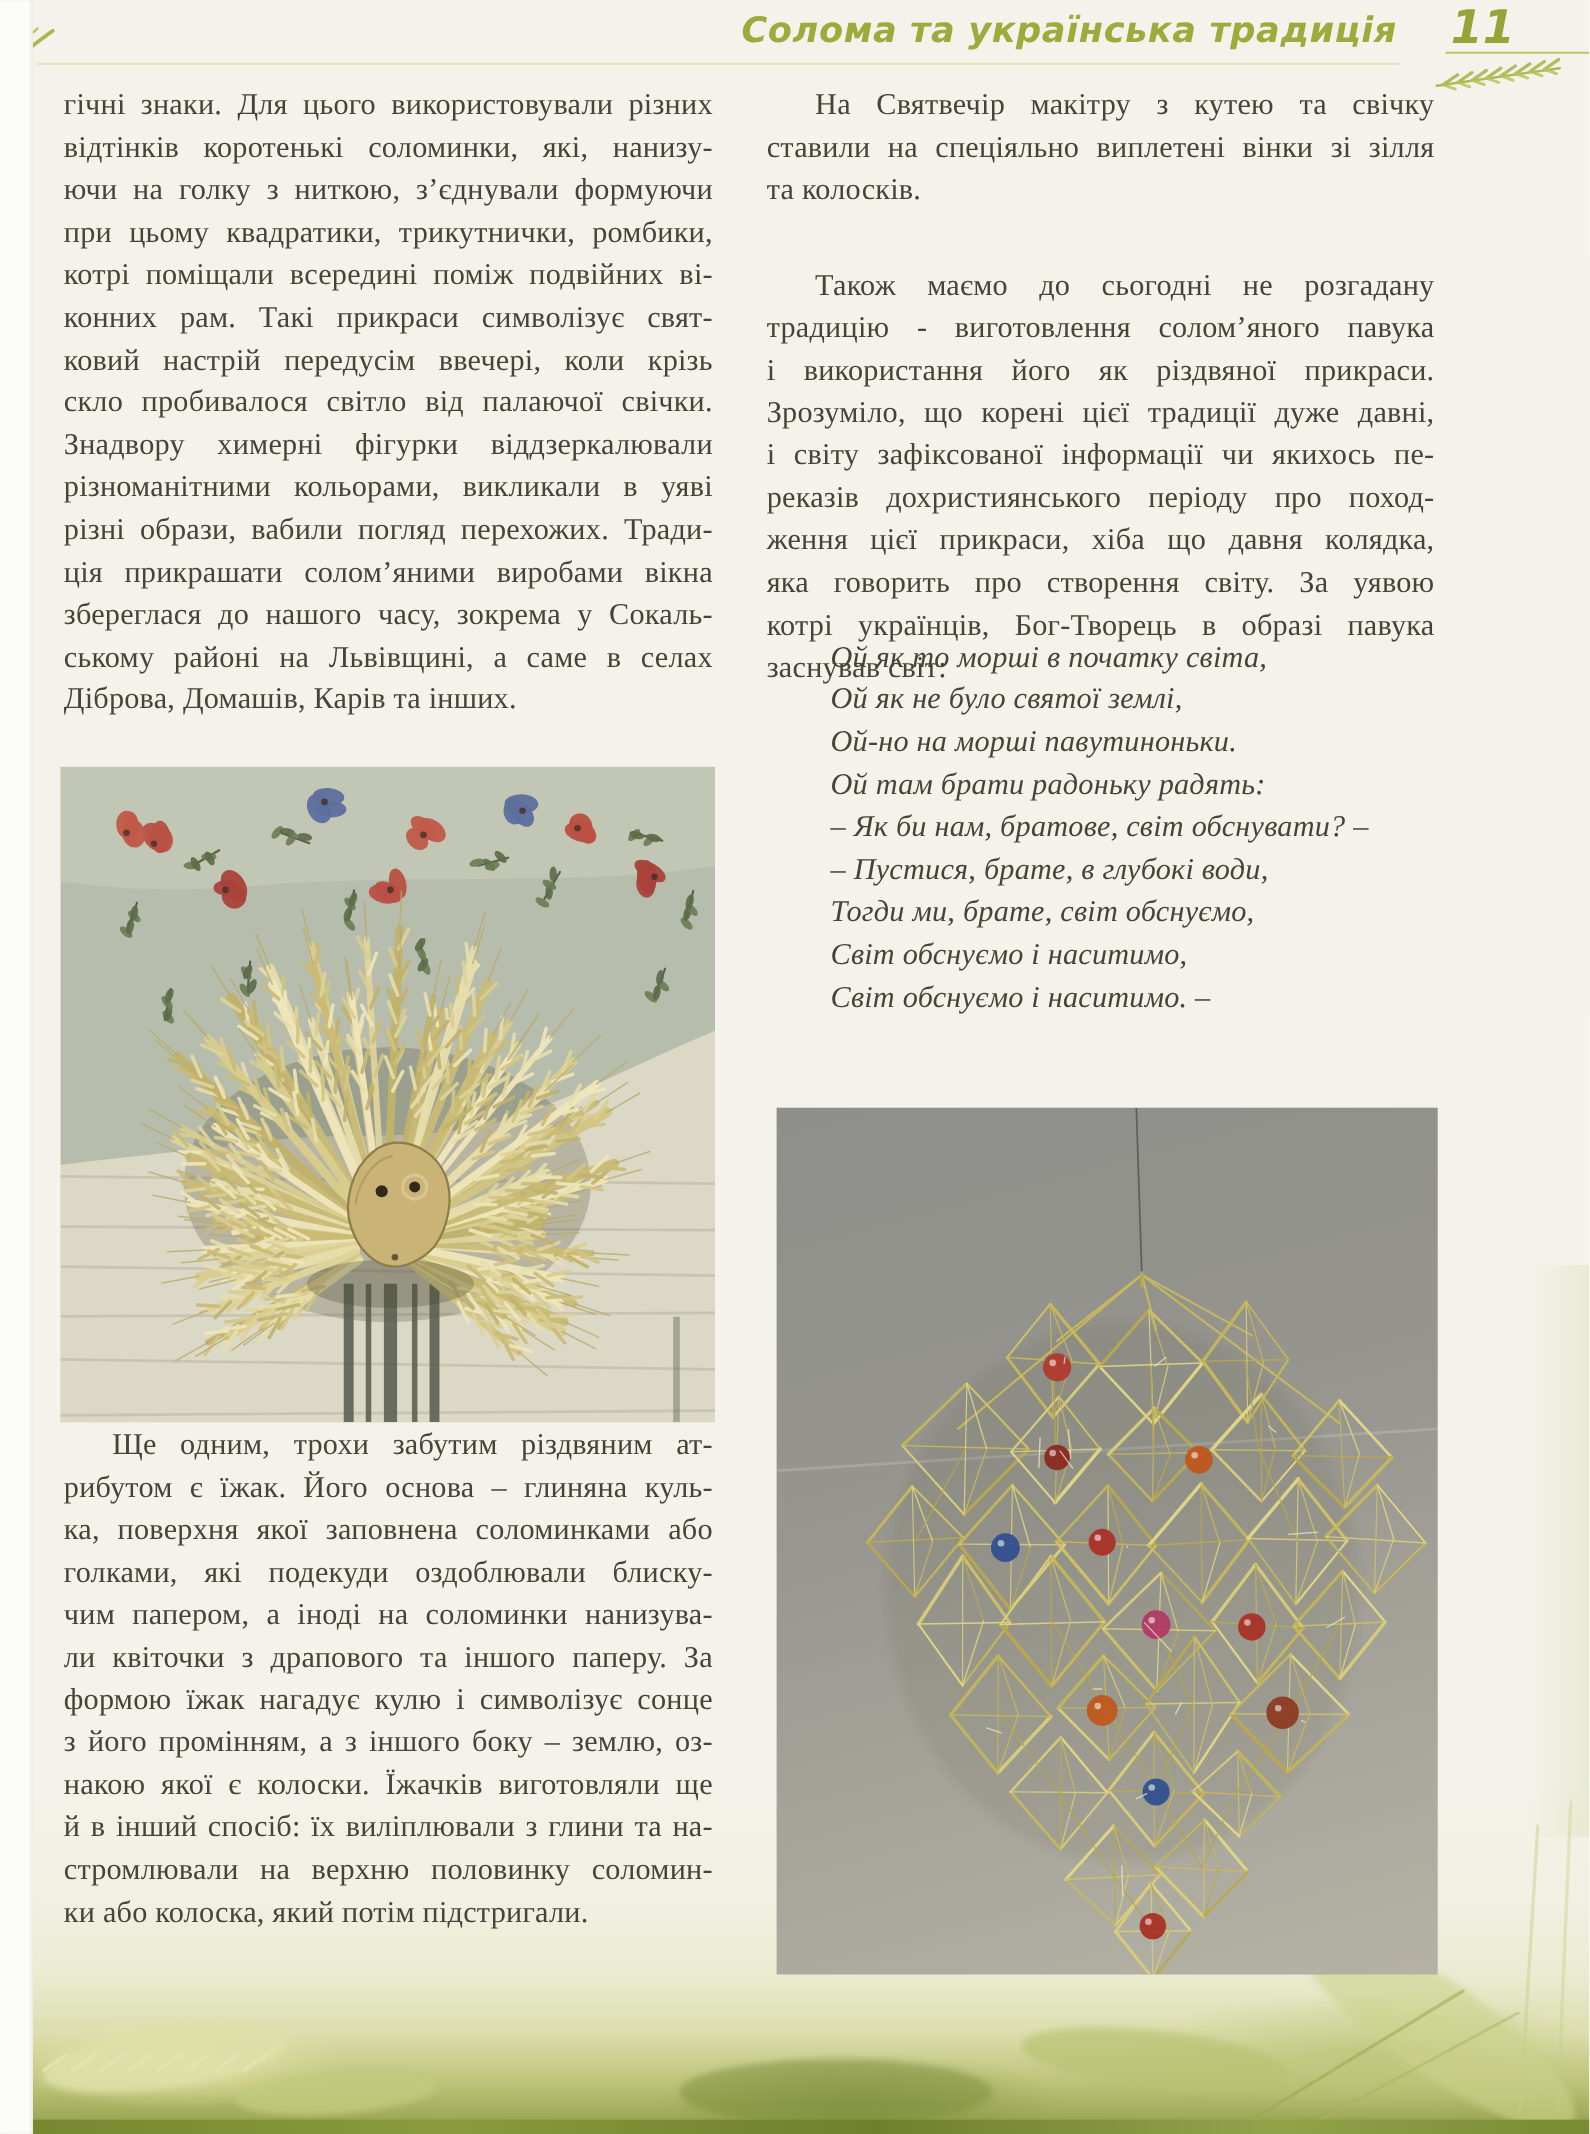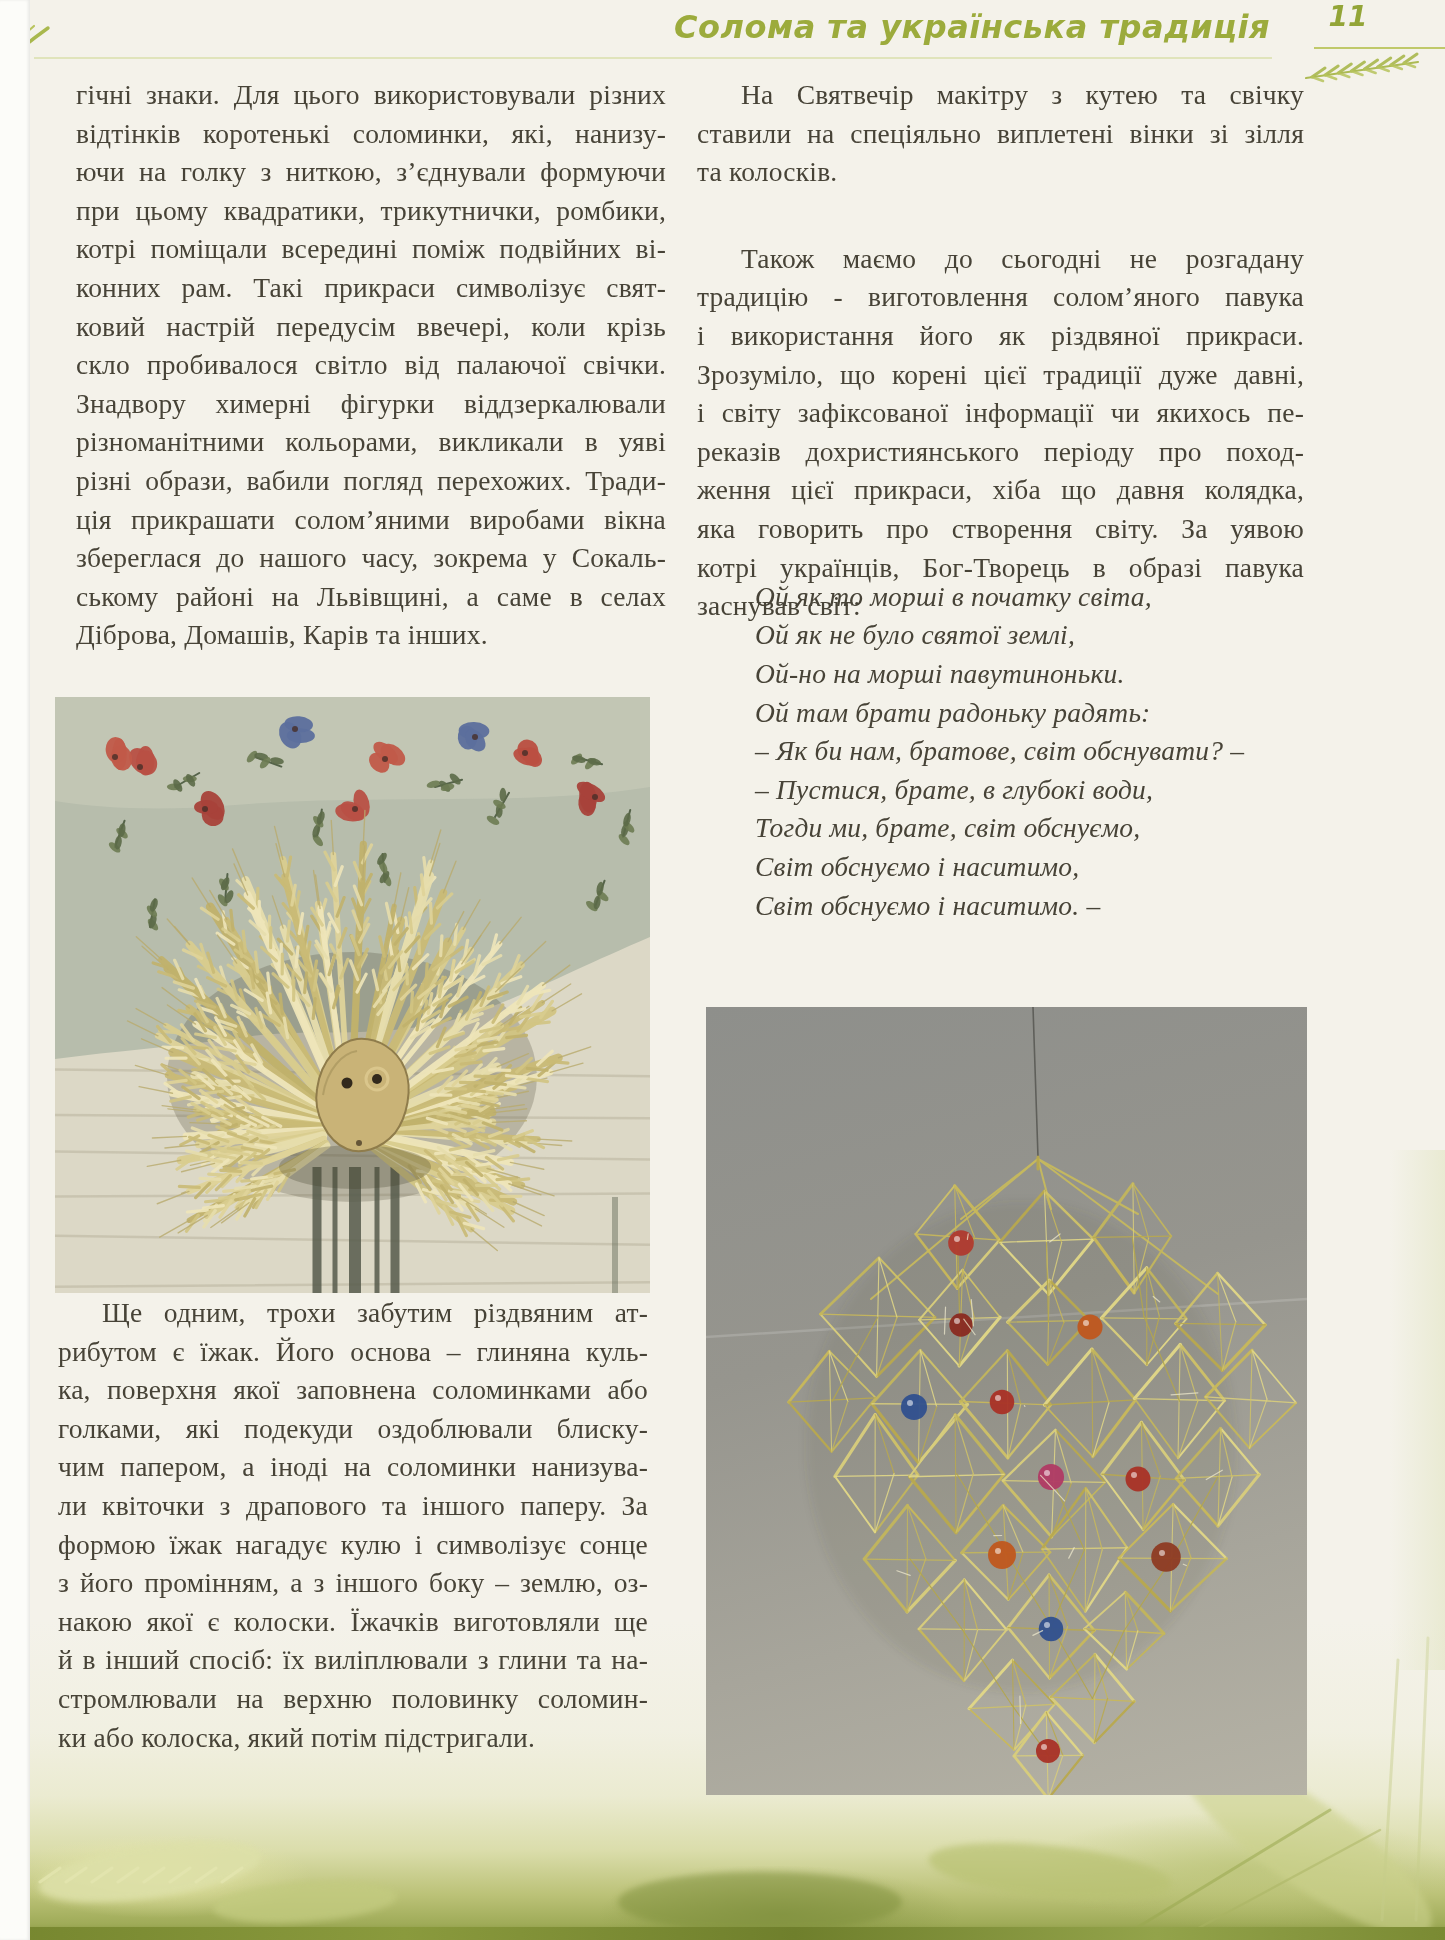--- a/index.html
+++ b/index.html
@@ -3,21 +3,21 @@
 <meta charset="utf-8">
 <style>
   html,body{margin:0;padding:0;background:#ffffff;}
   .page{position:relative;width:1445px;height:1940px;background:#f4f2ea;overflow:hidden;
         font-family:"Liberation Serif","DejaVu Serif",serif;color:#474337;}
   
   .header-title{position:absolute;left:660px;top:8px;width:610px;text-align:right;
     font-family:"DejaVu Sans",sans-serif;font-style:italic;font-weight:600;font-size:32px;
     letter-spacing:.5px;color:#9cab3c;}
   .page-number{position:absolute;left:1316px;top:0px;width:64px;text-align:center;
-    font-family:"DejaVu Sans",sans-serif;font-style:italic;font-weight:600;font-size:28px;color:#93a537;}
+    font-family:"DejaVu Sans",sans-serif;font-style:italic;font-weight:600;font-size:42px;color:#93a537;}
   .rule-main{position:absolute;left:34px;top:57px;width:1238px;height:2px;background:#e0e4bb;}
   .rule-page{position:absolute;left:1314px;top:47px;width:131px;height:2px;background:#c0c96a;}
   .wheat-spike{position:absolute;left:1304px;top:50px;width:118px;height:34px;}
   .corner-sprig{position:absolute;left:0px;top:14px;width:54px;height:54px;}
   
   .para{position:absolute;font-size:27.5px;line-height:38.6px;letter-spacing:.2px;color:#474337;}
   .para .line{height:38.6px;overflow:visible;}
   .justify .line{text-align:justify;text-align-last:justify;}
   .justify .line:last-child{text-align-last:left;}
   .indent-first .line:first-child{text-indent:44px;}
@@ -99,21 +99,21 @@
       <line x1="86.85714285714285" y1="15" x2="99.85714285714285" y2="6" stroke="#a9b84d" stroke-width="3" opacity="0.9" stroke-linecap="round"></line>
       <line x1="86.85714285714285" y1="15" x2="97.85714285714285" y2="19" stroke="#b7c45c" stroke-width="2.6" opacity="0.85" stroke-linecap="round"></line>
       <line x1="100" y1="13" x2="113" y2="4" stroke="#a9b84d" stroke-width="3" opacity="0.9" stroke-linecap="round"></line>
       <line x1="100" y1="13" x2="111" y2="17" stroke="#b7c45c" stroke-width="2.6" opacity="0.85" stroke-linecap="round"></line>
     </svg>
   <svg class="corner-sprig" viewBox="0 0 54 54">
     <path d="M4,50 Q20,34 48,14" stroke="#a9b84d" stroke-width="3.4" fill="none" stroke-linecap="round"></path>
     <path d="M2,38 Q16,28 34,12" stroke="#b9c45e" stroke-width="2.2" fill="none" stroke-linecap="round"></path>
   </svg>
 
-  <div class="para justify" style="left:76px;top:76px;width:590px;">
+  <div class="para justify" style="left:58px;top:76px;width:590px;">
       <div class="line">гічні знаки. Для цього використовували різних</div>
       <div class="line">відтінків коротенькі соломинки, які, нанизу-</div>
       <div class="line">ючи на голку з ниткою, з’єднували формуючи</div>
       <div class="line">при цьому квадратики, трикутнички, ромбики,</div>
       <div class="line">котрі поміщали всередині поміж подвійних ві-</div>
       <div class="line">конних рам. Такі прикраси символізує свят-</div>
       <div class="line">ковий настрій передусім ввечері, коли крізь</div>
       <div class="line">скло пробивалося світло від палаючої свічки.</div>
       <div class="line">Знадвору химерні фігурки віддзеркалювали</div>
       <div class="line">різноманітними кольорами, викликали в уяві</div>

